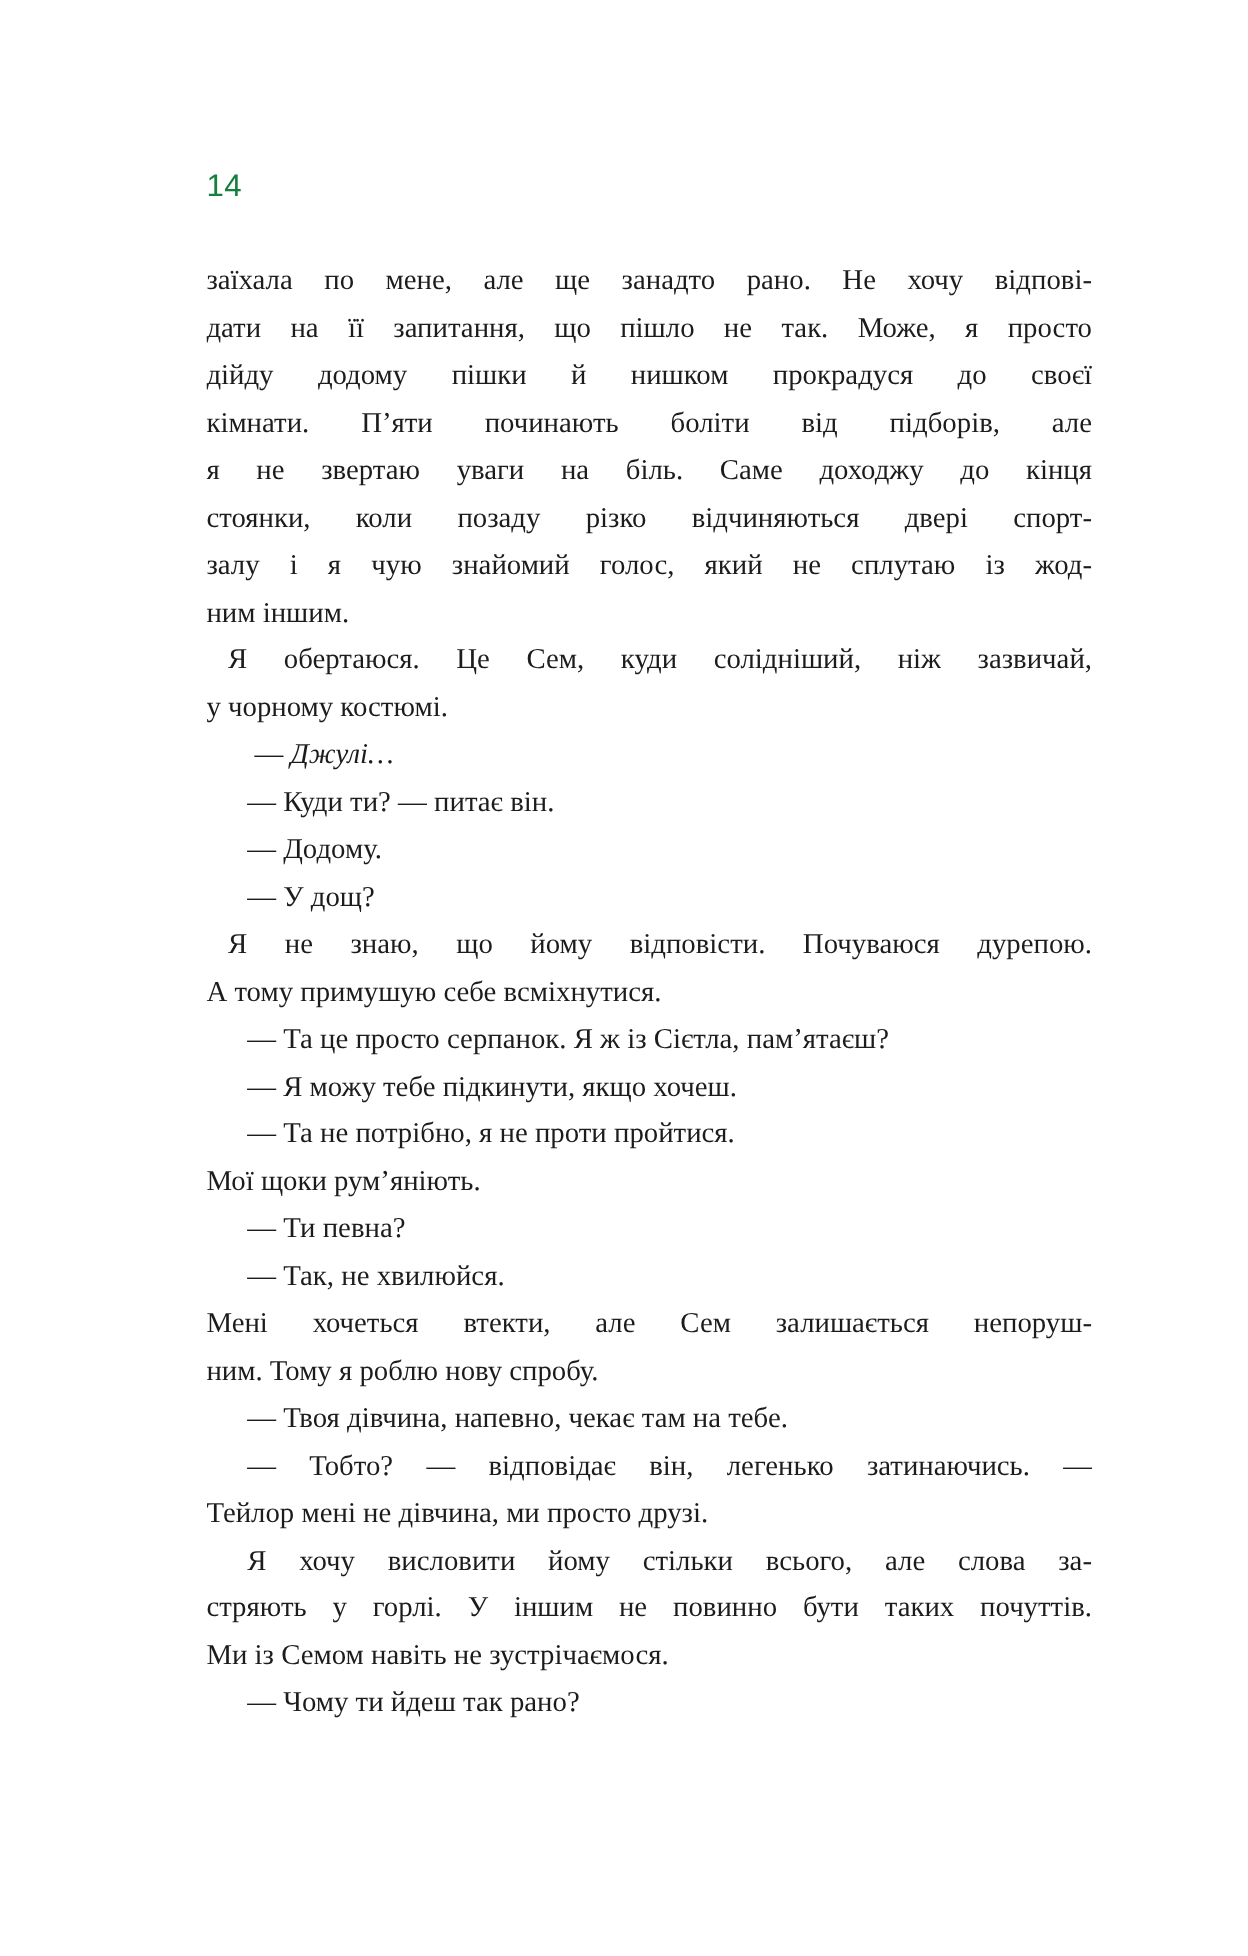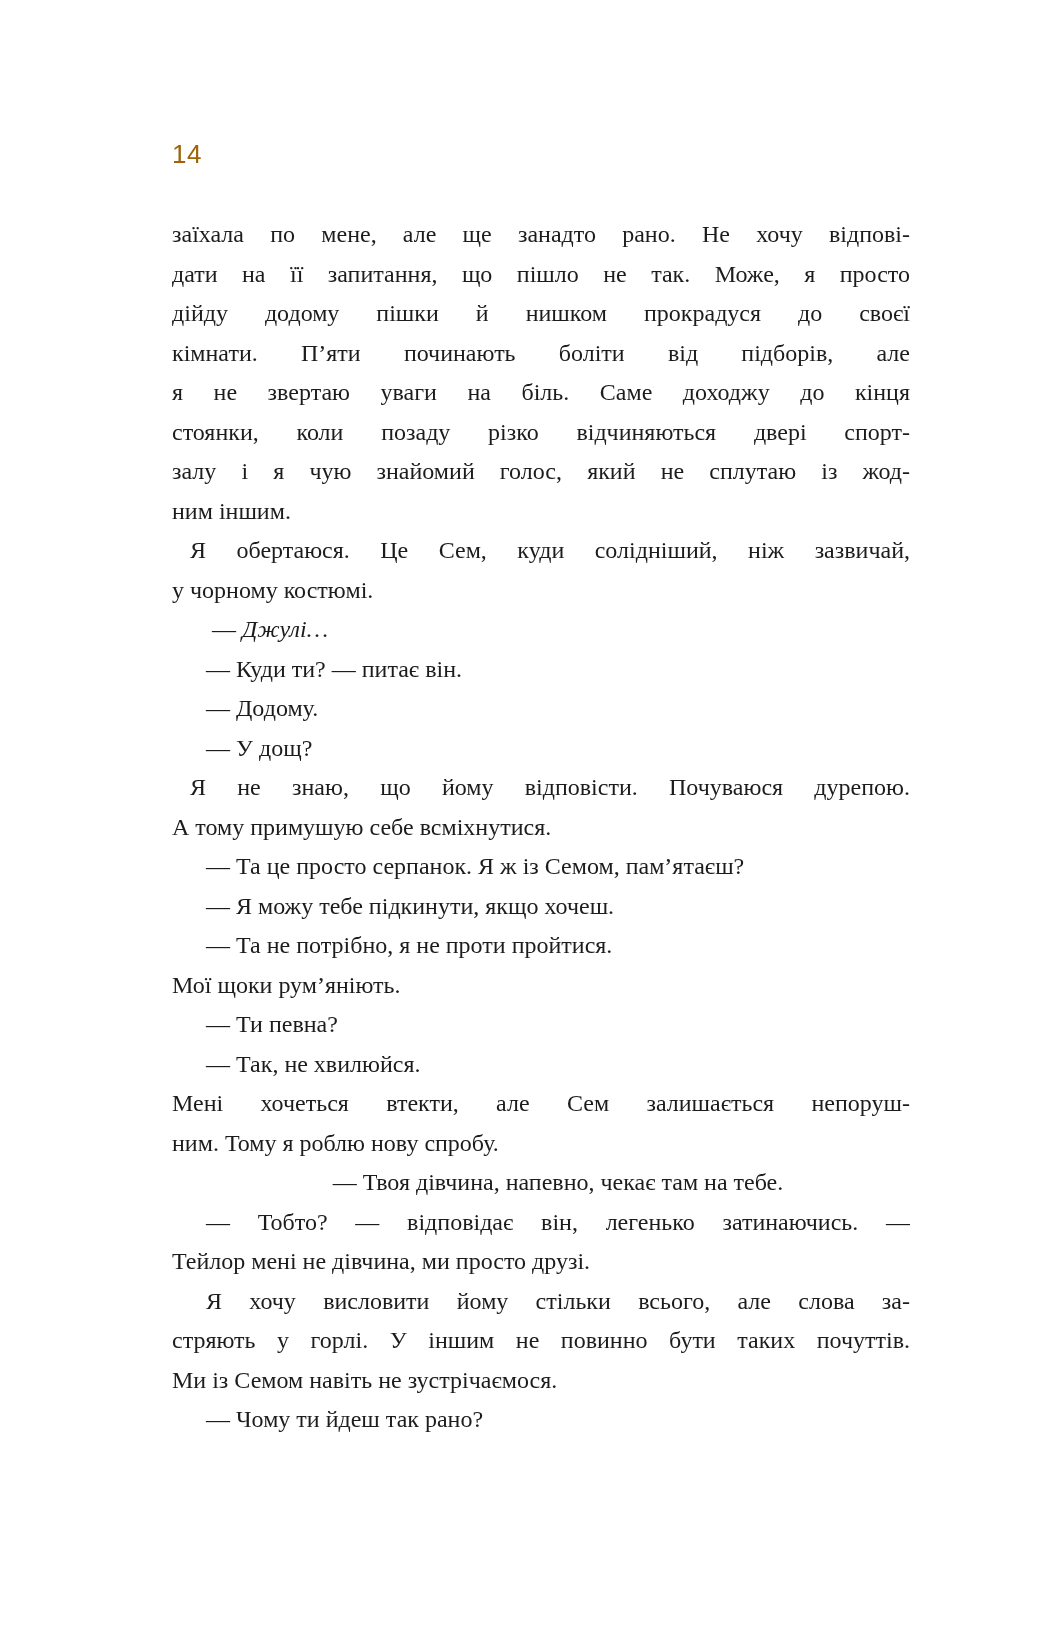--- a/index.html
+++ b/index.html
@@ -16,21 +16,21 @@
     font-family: "Liberation Serif", "DejaVu Serif", serif;
     color: #1c1c1c;
   }
   .page-number {
     position: absolute;
     left: 172px;
     top: 140px;
     font-family: "Liberation Sans", "DejaVu Sans", sans-serif;
     font-size: 26px;
     line-height: 28px;
-    color: #a16207;
+    color: #15803d;
     letter-spacing: 0.5px;
   }
   .body-text {
     position: absolute;
     left: 172px;
     top: 215px;
     width: 738px;
     font-size: 24px;
     line-height: 39.5px;
   }
@@ -87,21 +87,21 @@
         <div class="line last" style="padding-left: 34px;">— Додому.</div>
       </div>
       <div class="para">
         <div class="line last" style="padding-left: 34px;">— У дощ?</div>
       </div>
       <div class="para">
         <div class="line j" style="padding-left: 18px;">Я не знаю, що йому відповісти. Почуваюся дурепою.</div>
         <div class="line last">А тому примушую себе всміхнутися.</div>
       </div>
       <div class="para">
-        <div class="line last" style="padding-left: 34px;">— Та це просто серпанок. Я ж із Семом, пам’ятаєш?</div>
+        <div class="line last" style="padding-left: 34px;">— Та це просто серпанок. Я ж із Сієтла, пам’ятаєш?</div>
       </div>
       <div class="para">
         <div class="line last" style="padding-left: 34px;">— Я можу тебе підкинути, якщо хочеш.</div>
       </div>
       <div class="para">
         <div class="line last" style="padding-left: 34px;">— Та не потрібно, я не проти пройтися.</div>
       </div>
       <div class="para">
         <div class="line last">Мої щоки рум’яніють.</div>
       </div>
@@ -109,21 +109,21 @@
         <div class="line last" style="padding-left: 34px;">— Ти певна?</div>
       </div>
       <div class="para">
         <div class="line last" style="padding-left: 34px;">— Так, не хвилюйся.</div>
       </div>
       <div class="para">
         <div class="line j">Мені хочеться втекти, але Сем залишається непоруш-</div>
         <div class="line last">ним. Тому я роблю нову спробу.</div>
       </div>
       <div class="para">
-        <div class="line last" style="padding-left: 34px; text-align: center;">— Твоя дівчина, напевно, чекає там на тебе.</div>
+        <div class="line last" style="padding-left: 34px;">— Твоя дівчина, напевно, чекає там на тебе.</div>
       </div>
       <div class="para">
         <div class="line j" style="padding-left: 34px;">— Тобто? — відповідає він, легенько затинаючись. —</div>
         <div class="line last">Тейлор мені не дівчина, ми просто друзі.</div>
       </div>
       <div class="para">
         <div class="line j" style="padding-left: 34px;">Я хочу висловити йому стільки всього, але слова за-</div>
         <div class="line j">стряють у горлі. У іншим не повинно бути таких почуттів.</div>
         <div class="line last">Ми із Семом навіть не зустрічаємося.</div>
       </div>

